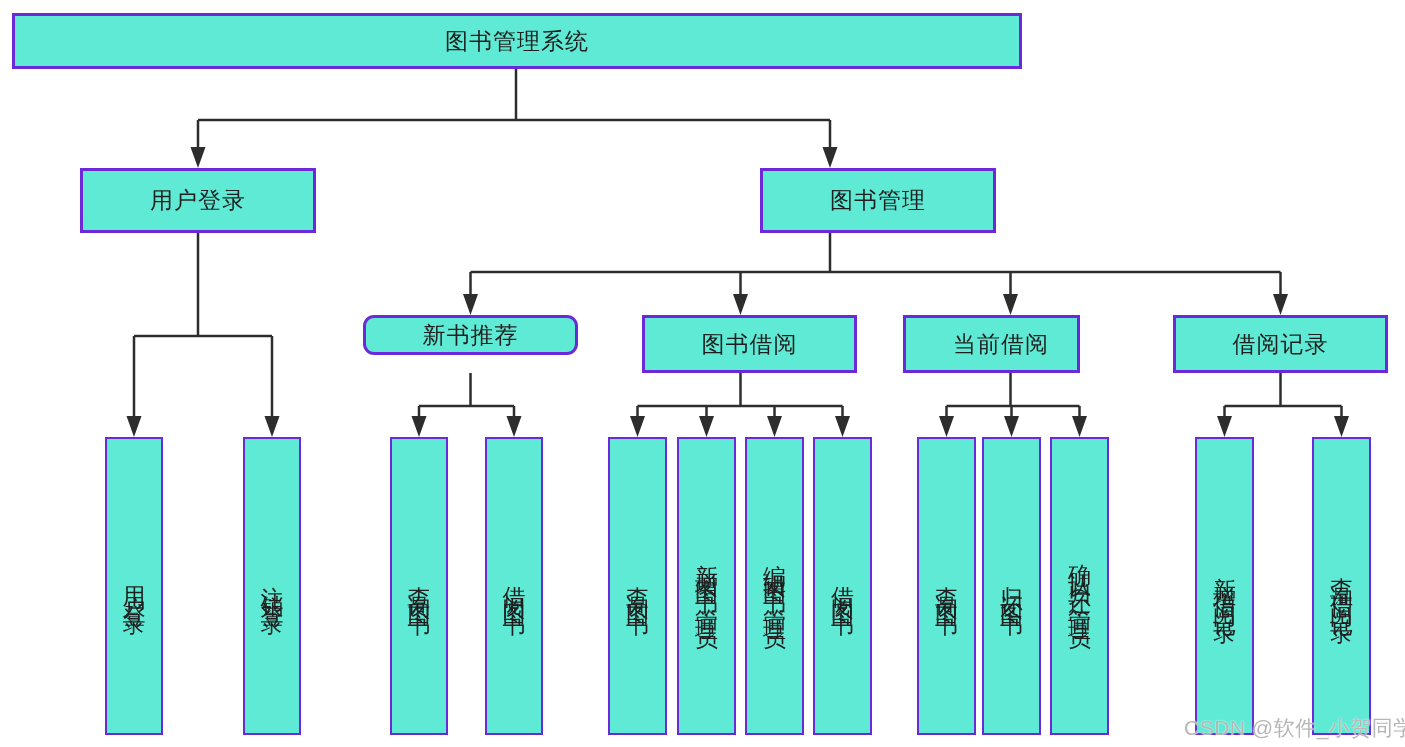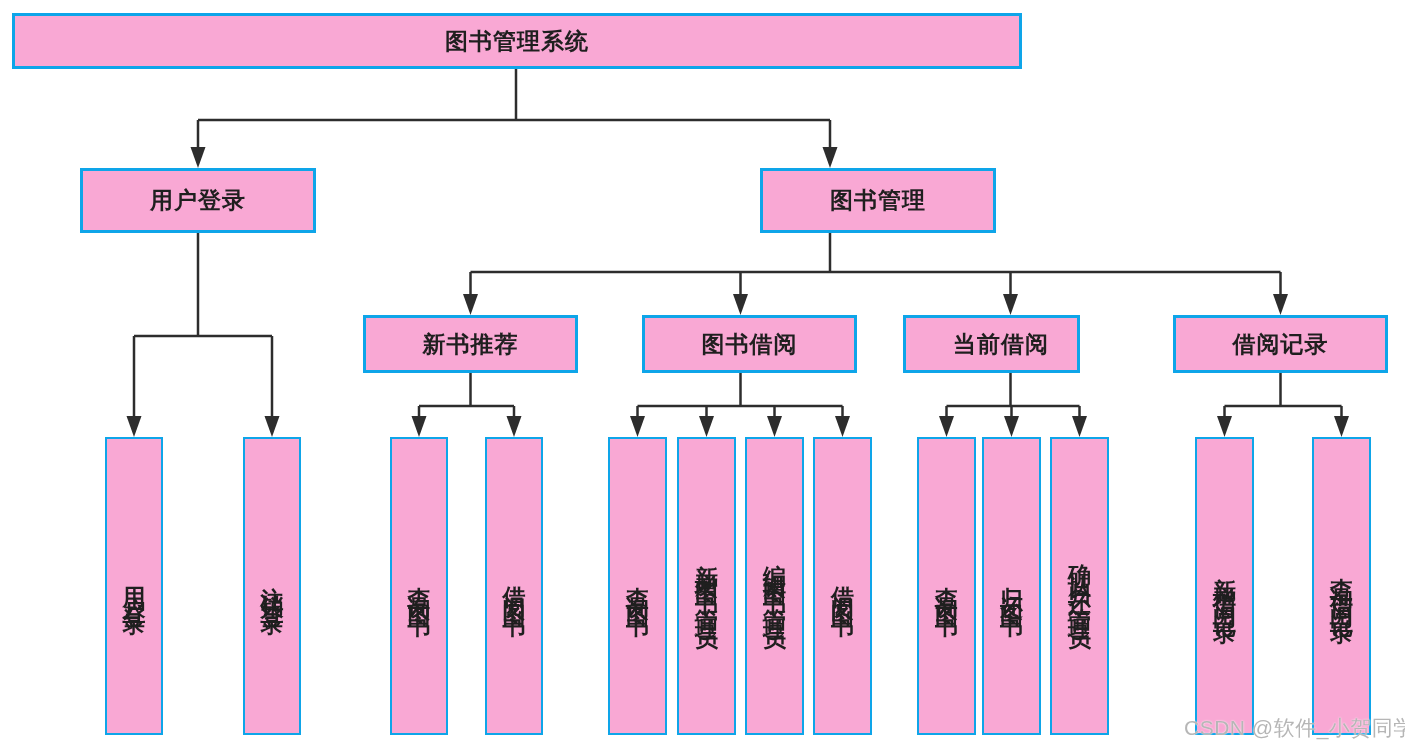--- a/index.html
+++ b/index.html
@@ -20,26 +20,25 @@
     position: absolute;
     left: 0;
     top: 0;
     width: 1405px;
     height: 747px;
     pointer-events: none;
   }
   .box {
     position: absolute;
     box-sizing: border-box;
-    background: #f9a8d4;
-    border: 3px solid #0ea5e9;
+    background: #5eead4;
+    border: 3px solid #6d28d9;
     display: flex;
     align-items: center;
     justify-content: center;
-    font-weight: bold;
   }
   .hlabel {
     font-size: 23px;
     letter-spacing: 1px;
     white-space: nowrap;
     color: #1f1f1f;
   }
   .leaf {
     border-width: 2.5px;
   }
@@ -141,21 +140,21 @@
     <span class="hlabel">图书管理系统</span>
   </div>
 
   <div class="box" style="left:80px; top:168px; width:236px; height:65px;">
     <span class="hlabel">用户登录</span>
   </div>
   <div class="box" style="left:712px; top:168px; width:236px; height:65px;margin-left:48px;">
     <span class="hlabel">图书管理</span>
   </div>
 
-  <div class="box" style="left:363px; top:315px; width:215px; height:58px;">
+  <div class="box" style="left:363px; top:315px; width:215px; height:40px;border-radius:11px;">
     <span class="hlabel">新书推荐</span>
   </div>
   <div class="box" style="left:642px; top:315px; width:215px; height:58px;">
     <span class="hlabel">图书借阅</span>
   </div>
   <div class="box" style="left:903px; top:315px; width:177px; height:58px;padding-left:19px;">
     <span class="hlabel">当前借阅</span>
   </div>
   <div class="box" style="left:1173px; top:315px; width:215px; height:58px;">
     <span class="hlabel">借阅记录</span>

